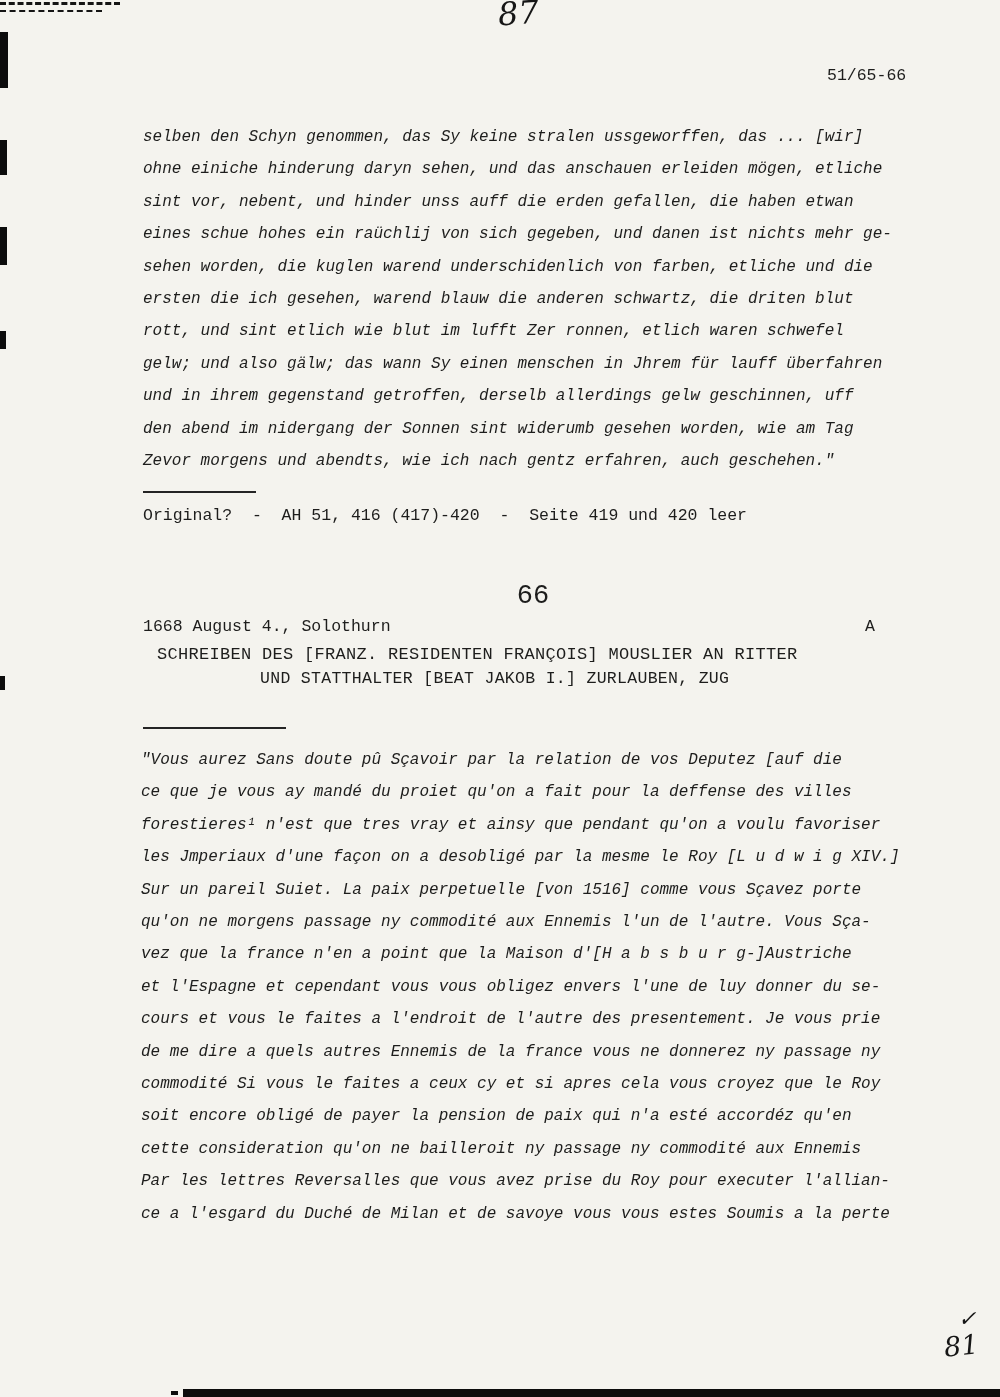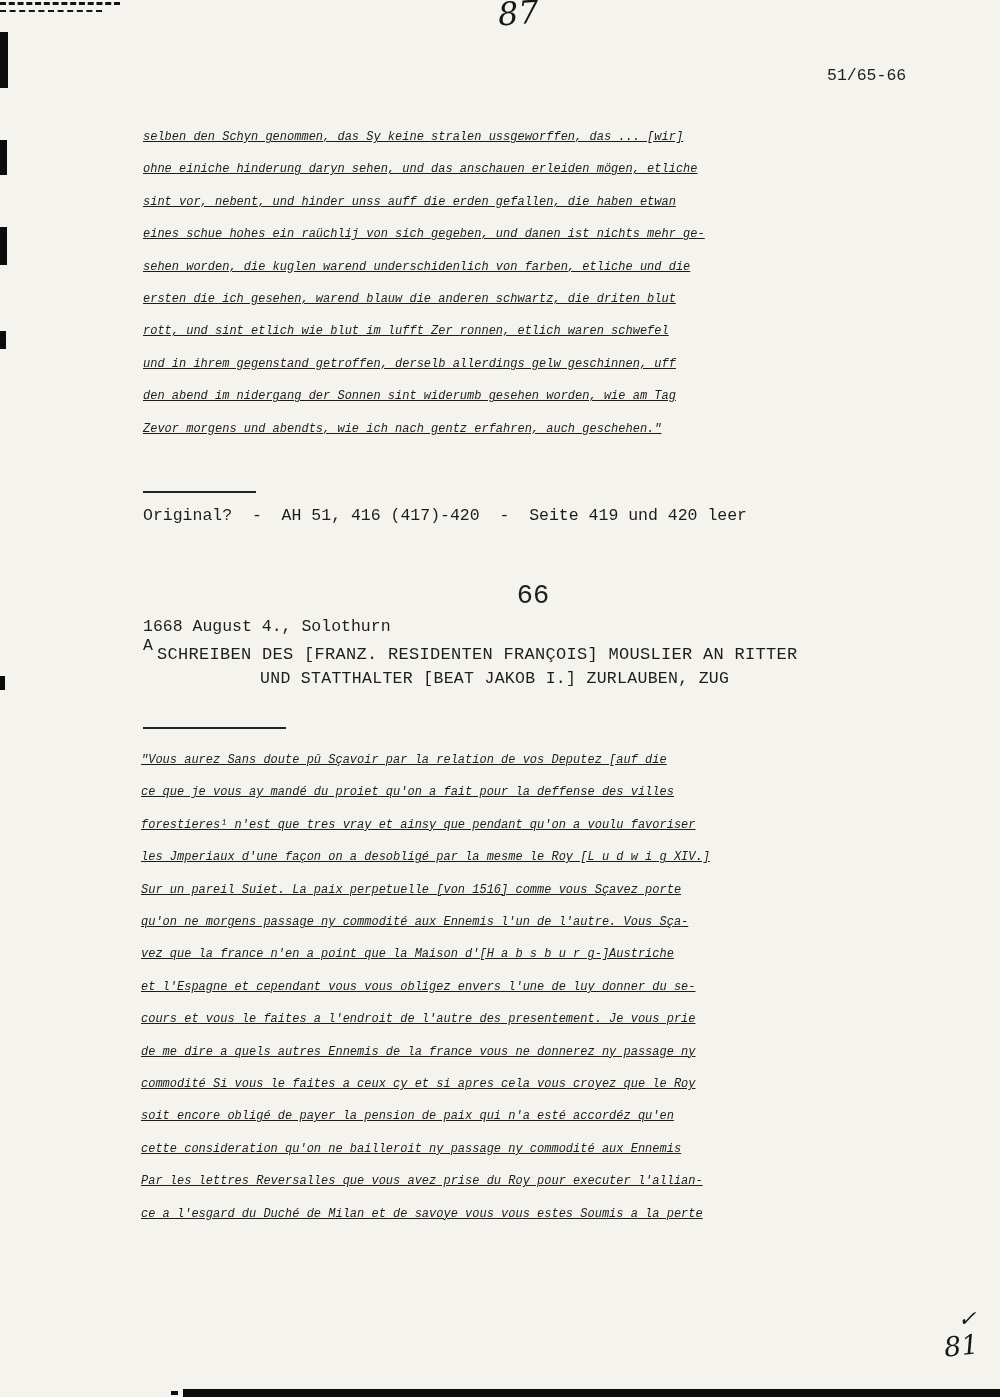--- a/index.html
+++ b/index.html
@@ -5,32 +5,32 @@
   html,body { margin:0; padding:0; background:#e8e7e2; }
   .page {
     position:relative;
     width:1000px; height:1397px;
     margin:0 auto;
     background:#f4f3ee;
     font-family:"Liberation Mono", monospace;
     color:#1d1d1c;
     overflow:hidden;
   }
-  .tline { white-space:pre; font-size:12px; line-height:32.4px;text-decoration:underline; }
+  .tline { white-space:pre; font-size:16px; line-height:32.4px; }
   .ital { font-style:italic; }
   .german-para { position:absolute; top:121px; left:143px; }
   .french-para { position:absolute; top:744px; left:141px; }
   .page-ref { position:absolute; top:66px; left:827px; font-size:16.5px; }
   .rule { position:absolute; border-top:2px solid #242424; }
   .rule1 { top:491px; left:143px; width:113px; }
   .rule2 { top:727px; left:143px; width:143px; }
   .archive-note { position:absolute; top:506px; left:143px; font-size:16.5px; white-space:pre; }
   .entry-number { position:absolute; top:581px; left:143px; width:780px; text-align:center; font-size:27px; }
   .date-row { position:absolute; top:617px; left:143px; width:732px; font-size:16.5px;
-              display:flex; justify-content:space-between; white-space:pre;flex-direction:column; }
+              display:flex; justify-content:space-between; white-space:pre; }
   .title1 { position:absolute; top:645px; left:157px; font-size:17px; white-space:pre; letter-spacing:0.3px; }
   .title2 { position:absolute; top:669px; left:260px; font-size:16.5px; white-space:pre; letter-spacing:0.3px; }
   .hand { font-family:"DejaVu Serif", serif; font-style:italic; color:#161616; }
   .hand-top { position:absolute; top:-6px; left:498px; font-size:32px; transform:rotate(-4deg); }
   .hand-check { position:absolute; top:1306px; left:958px; font-size:22px; }
   .hand-bottom { position:absolute; top:1330px; left:944px; font-size:27px; transform:rotate(-6deg); }
   
   .artifact { position:absolute; background:#0c0c0c; }
   .dash-line { position:absolute; left:0; background:none; }
   .dash1 { top:2px; width:120px; border-top:3px dashed #141414; }
@@ -63,20 +63,21 @@
   <div class="page-ref">51/65-66</div>
 
   <div class="german-para ital">
     <div class="tline">selben den Schyn genommen, das Sy keine stralen ussgeworffen, das ... [wir]</div>
     <div class="tline">ohne einiche hinderung daryn sehen, und das anschauen erleiden mögen, etliche</div>
     <div class="tline">sint vor, nebent, und hinder unss auff die erden gefallen, die haben etwan</div>
     <div class="tline">eines schue hohes ein raüchlij von sich gegeben, und danen ist nichts mehr ge-</div>
     <div class="tline">sehen worden, die kuglen warend underschidenlich von farben, etliche und die</div>
     <div class="tline">ersten die ich gesehen, warend blauw die anderen schwartz, die driten blut</div>
     <div class="tline">rott, und sint etlich wie blut im lufft Zer ronnen, etlich waren schwefel</div>
+    <div class="tline">gelw; und also gälw; das wann Sy einen menschen in Jhrem für lauff überfahren</div>
     <div class="tline">und in ihrem gegenstand getroffen, derselb allerdings gelw geschinnen, uff</div>
     <div class="tline">den abend im nidergang der Sonnen sint widerumb gesehen worden, wie am Tag</div>
     <div class="tline">Zevor morgens und abendts, wie ich nach gentz erfahren, auch geschehen."</div>
   </div>
 
   <div class="rule rule1"></div>
 
   <div class="archive-note">Original?  -  AH 51, 416 (417)-420  -  Seite 419 und 420 leer</div>
 
   <div class="entry-number">66</div>

